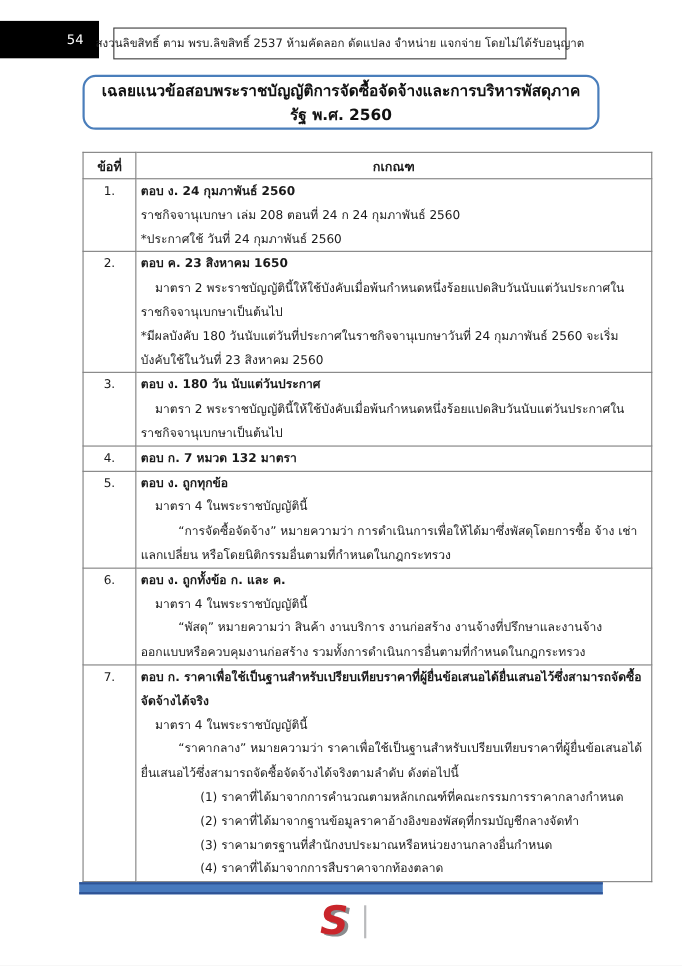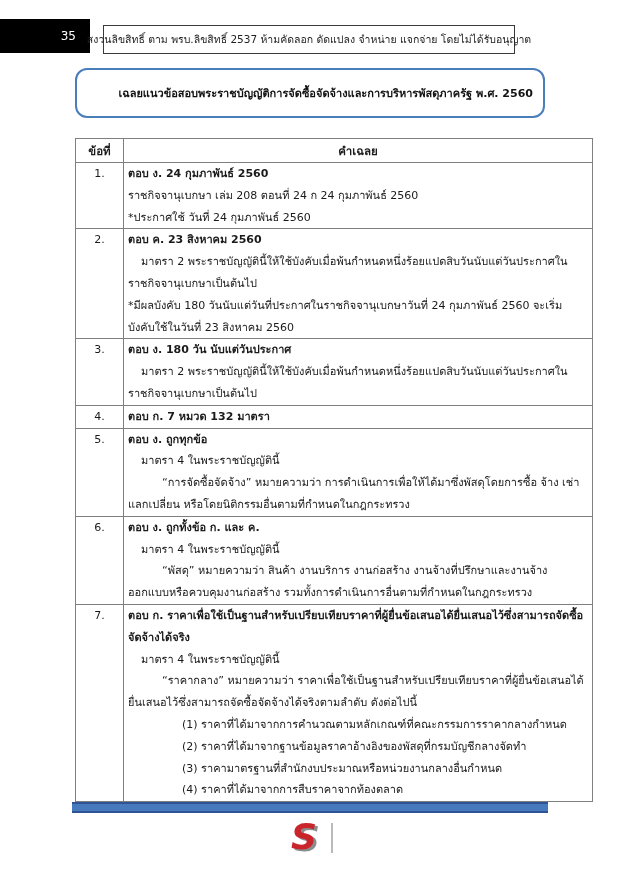--- a/index.html
+++ b/index.html
@@ -19,22 +19,22 @@
   .copyright-box {
     position: absolute; left: 103px; top: 25px; width: 412px; height: 29px;
     border: 1px solid #3a3a3a; background: #fff;
     display: flex; align-items: center; justify-content: center;
     font-size: 10.5px; white-space: nowrap; color: #222;
   }
   
   .title-box {
     position: absolute; left: 75px; top: 68px; width: 470px; height: 50px;
     border: 2.5px solid #4a7ebb; border-radius: 12px; background: #fff;
-    display: flex; align-items: center; justify-content: flex-end;
-    font-weight: bold; font-size: 11px; text-align: center; padding: 0 10px;
+    display: flex; align-items: center; justify-content: flex-start;
+    font-weight: bold; font-size: 14px; text-align: center; padding: 0 10px;
     color: #111;
   }
   
   table.answers {
     position: absolute; left: 75px; top: 138px; width: 518px;
     border-collapse: collapse; font-size: 11px; color: #1a1a1a;
     table-layout: fixed;
   }
   table.answers th, table.answers td { border: 1px solid #7f7f7f; }
   table.answers th {
@@ -74,51 +74,51 @@
     font-size: 8.5px; color: #c9cacd; letter-spacing: 4.5px; margin-top: 2px;
     font-weight: bold;
   }
 </style>
 </head>
 <body>
 
 <div class="page">
 
   <div class="page-num-box">
-    <span>35</span>
+    <span>54</span>
   </div>
 
   <div class="copyright-box">
     <span>สงวนลิขสิทธิ์ ตาม พรบ.ลิขสิทธิ์ 2537 ห้ามคัดลอก ดัดแปลง จำหน่าย แจกจ่าย โดยไม่ได้รับอนุญาต</span>
   </div>
 
   <div class="title-box">
     <span>เฉลยแนวข้อสอบพระราชบัญญัติการจัดซื้อจัดจ้างและการบริหารพัสดุภาครัฐ พ.ศ. 2560</span>
   </div>
 
   <table class="answers">
     <thead>
       <tr>
         <th class="col-no">ข้อที่</th>
-        <th>คำเฉลย</th>
+        <th>กเกณฑ</th>
       </tr>
     </thead>
     <tbody id="answer-rows">
         <tr>
           <td class="no">1.</td>
           <td class="ans">
             <p class="line answer">ตอบ ง. 24 กุมภาพันธ์ 2560</p>
             <p class="line plain">ราชกิจจานุเบกษา เล่ม 208 ตอนที่ 24 ก 24 กุมภาพันธ์ 2560</p>
             <p class="line plain">*ประกาศใช้ วันที่ 24 กุมภาพันธ์ 2560</p>
           </td>
         </tr>
         <tr>
           <td class="no">2.</td>
           <td class="ans">
-            <p class="line answer">ตอบ ค. 23 สิงหาคม 2560</p>
+            <p class="line answer">ตอบ ค. 23 สิงหาคม 1650</p>
             <p class="line matra"><b>มาตรา 2</b> พระราชบัญญัตินี้ให้ใช้บังคับเมื่อพ้นกำหนดหนึ่งร้อยแปดสิบวันนับแต่วันประกาศในราชกิจจานุเบกษาเป็นต้นไป</p>
             <p class="line plain">*มีผลบังคับ 180 วันนับแต่วันที่ประกาศในราชกิจจานุเบกษาวันที่ 24 กุมภาพันธ์ 2560 จะเริ่มบังคับใช้ในวันที่ 23 สิงหาคม 2560</p>
           </td>
         </tr>
         <tr>
           <td class="no">3.</td>
           <td class="ans">
             <p class="line answer">ตอบ ง. 180 วัน นับแต่วันประกาศ</p>
             <p class="line matra"><b>มาตรา 2</b> พระราชบัญญัตินี้ให้ใช้บังคับเมื่อพ้นกำหนดหนึ่งร้อยแปดสิบวันนับแต่วันประกาศในราชกิจจานุเบกษาเป็นต้นไป</p>
           </td>

